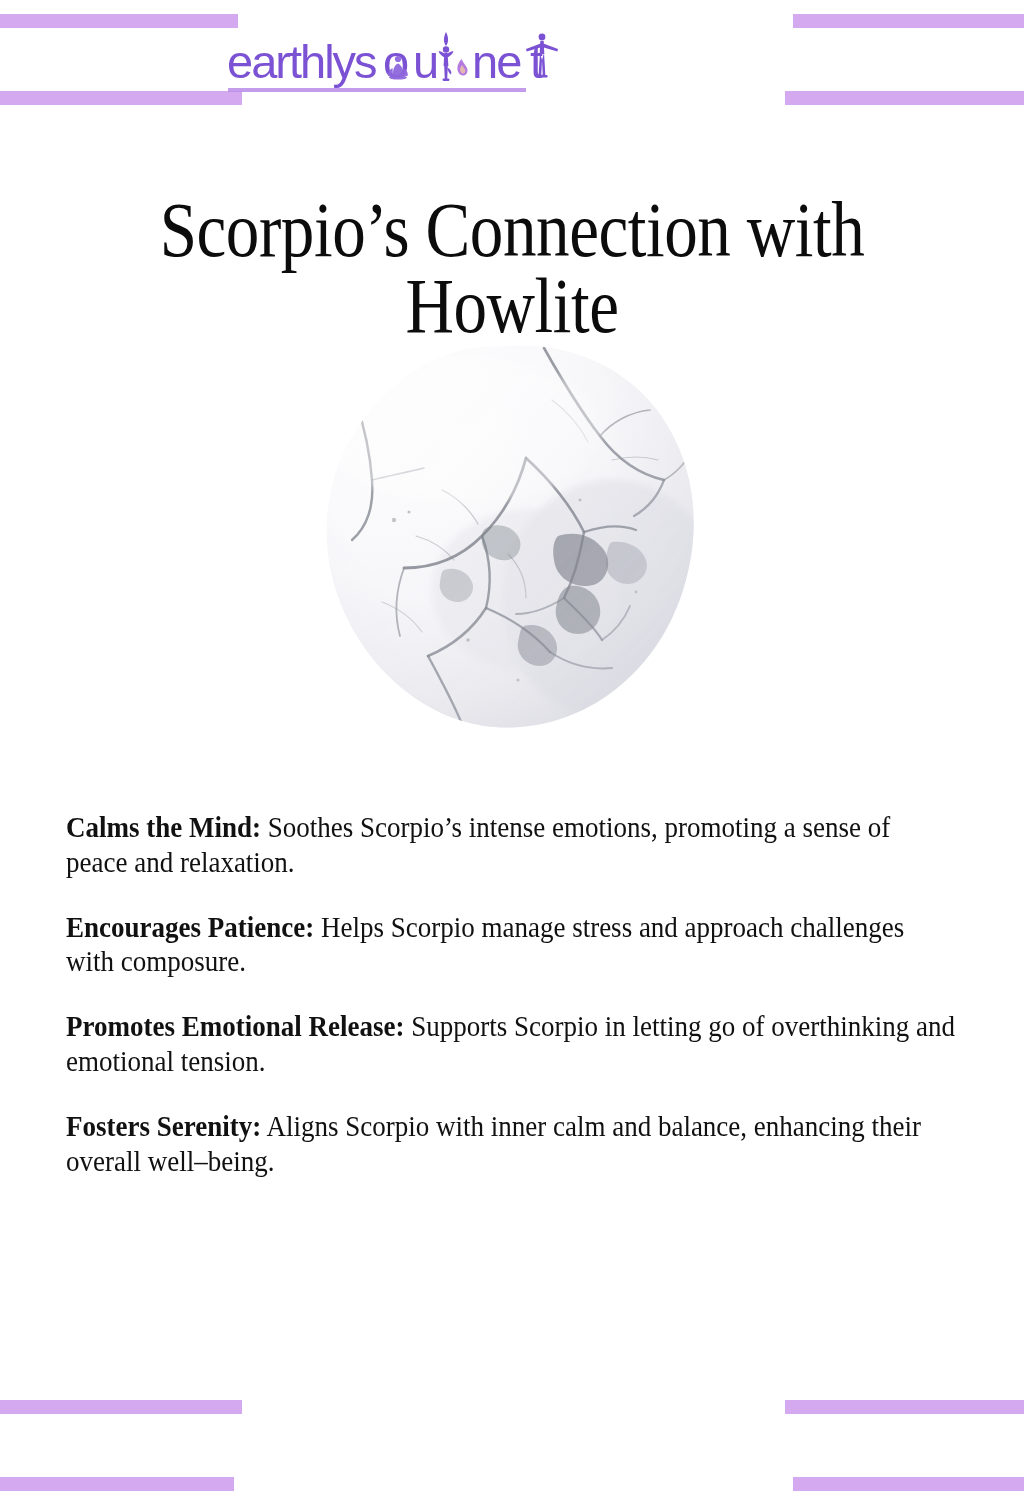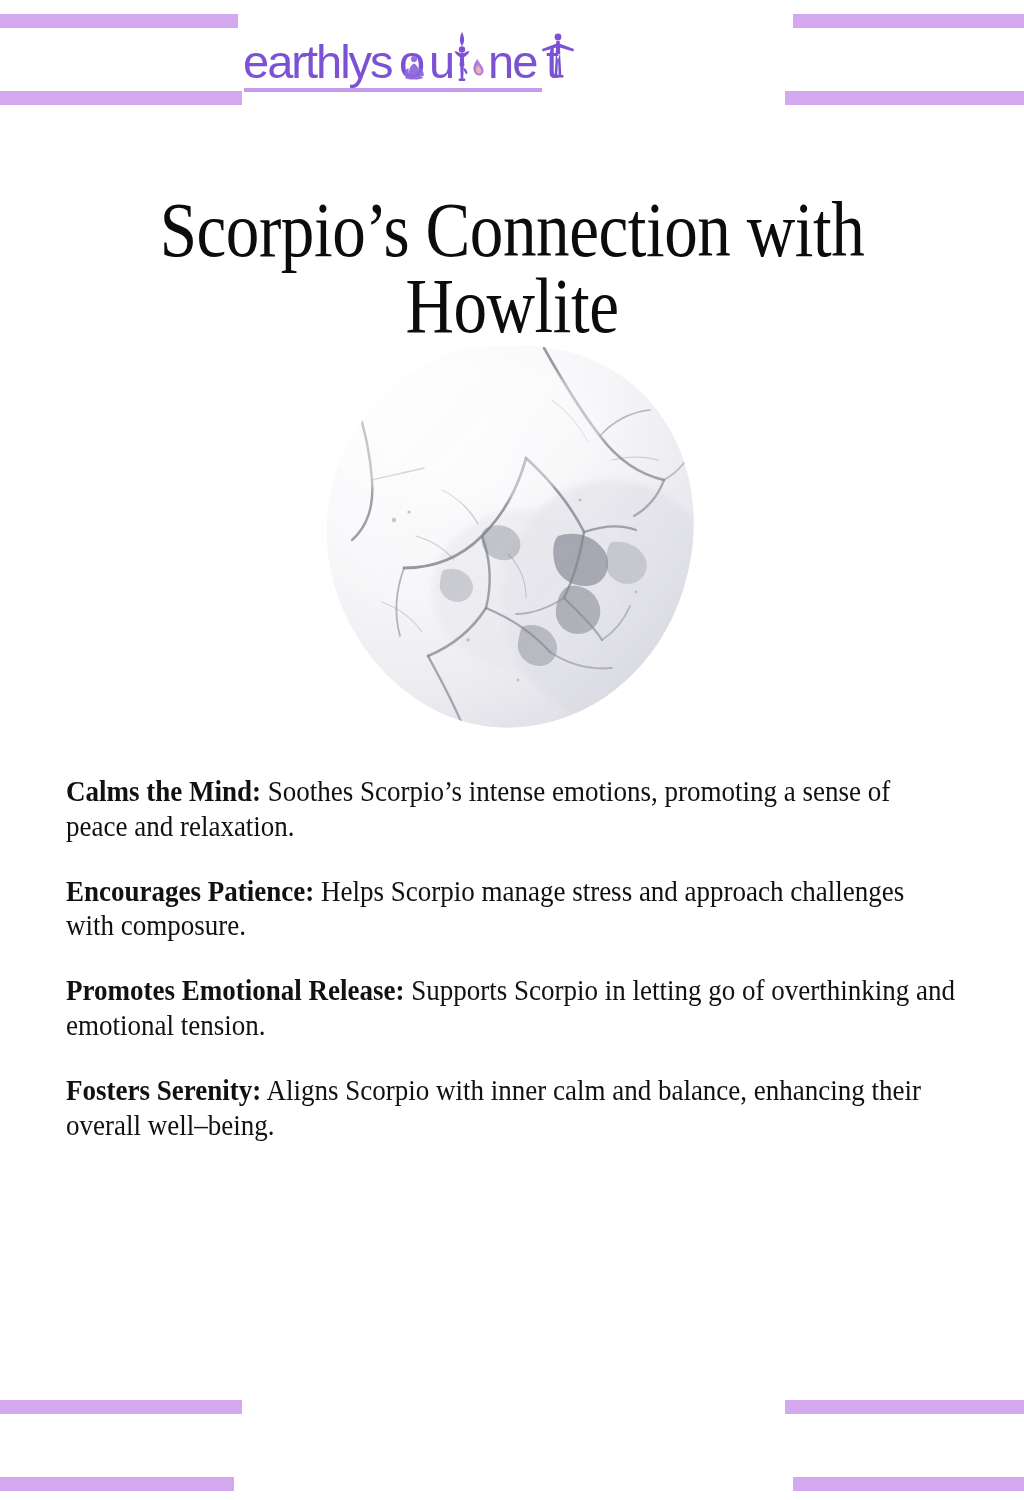--- a/index.html
+++ b/index.html
@@ -27,21 +27,21 @@
   .bar-tr-2 { left: 785px; top: 91px;   width: 239px; }
   .bar-bl-1 { left: 0px;   top: 1400px; width: 242px; }
   .bar-bl-2 { left: 0px;   top: 1477px; width: 234px; }
   .bar-br-1 { left: 785px; top: 1400px; width: 239px; }
   .bar-br-2 { left: 793px; top: 1477px; width: 231px; }
 
   
   .logo-wrap {
     position: absolute;
     top: 26px;
-    left: 16px;
+    left: 0;
     width: 813px;
     height: 74px;
     display: flex;
     align-items: center;
     justify-content: center;
   }
   .logo-svg { display: block; }
 
   
   .title {
@@ -69,21 +69,21 @@
     height: 410px;
     display: flex;
     align-items: center;
     justify-content: center;
   }
   .stone-svg { display: block; }
 
   
   .benefits {
     position: absolute;
-    top: 744px;
+    top: 780px;
     left: 66px;
     width: 892px;
   }
   .benefit {
     font-family: "Liberation Serif", serif;
     font-size: 30px;
     line-height: 1.16;
     color: #111111;
     margin-bottom: 30px;
     transform: scaleX(0.90);

